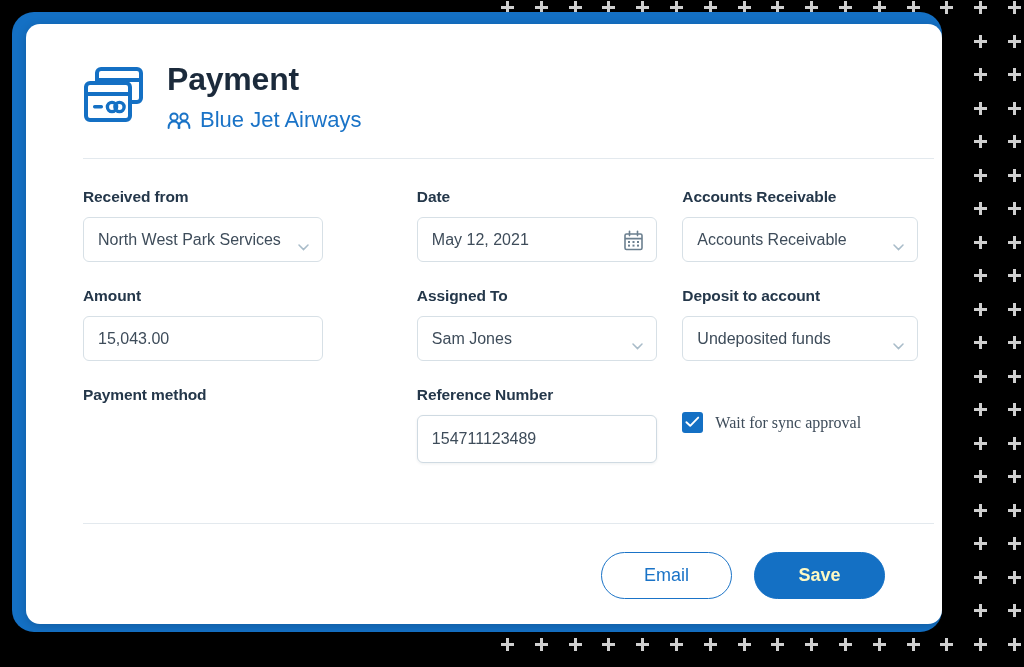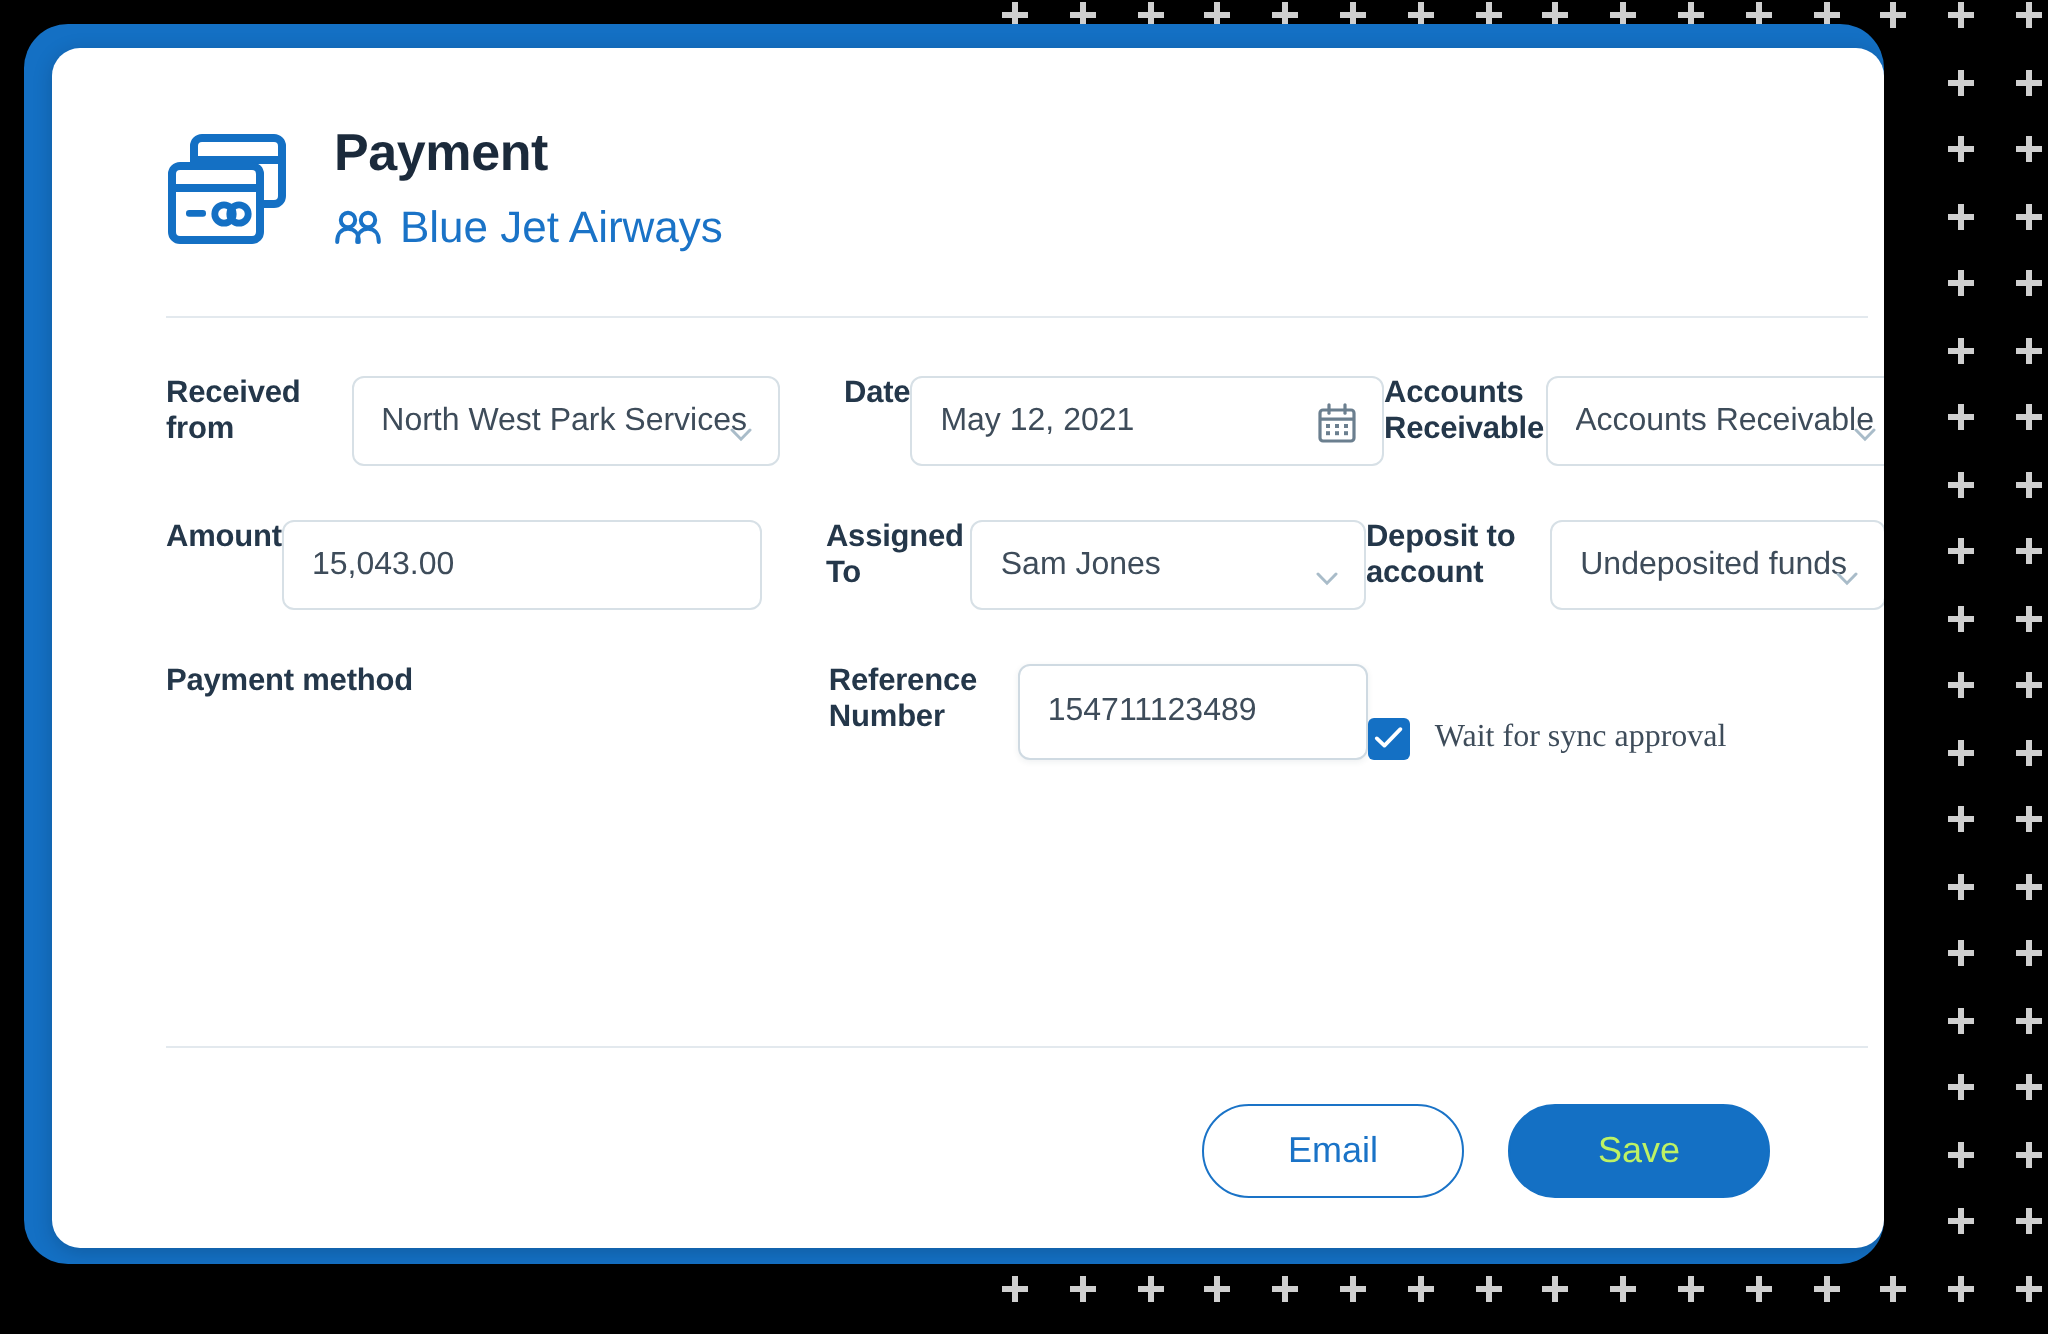--- a/index.html
+++ b/index.html
@@ -64,21 +64,21 @@
     position: absolute;
     left: 57px;
     top: 38px;
     display: flex;
     align-items: flex-start;
     gap: 22px;
   }
   .card-icon { width: 62px; height: 58px; flex: none; margin-top: 4px; }
   .header-text { display: flex; flex-direction: column; }
   .page-title {
-    font-size: 26px;
+    font-size: 32px;
     font-weight: bold;
     color: #1b2a3b;
     letter-spacing: -0.2px;
     line-height: 1.1;
     margin: 0 0 10px 0;
   }
   .subtitle-row {
     display: flex;
     align-items: center;
     gap: 9px;
@@ -104,21 +104,21 @@
     position: absolute;
     left: 57px;
     top: 164px;
     width: 855px;
   }
   .row {
     display: flex;
     gap: 0;
     margin-bottom: 25px;
   }
-  .col { display: flex; flex-direction: row; }
+  .col { display: flex; flex-direction: column; }
   .col.c1 { width: 307px; }
   .col.c2 { width: 270px; margin-left: 32px; }
   .col.c3 { width: 260px; }
 
   .field-label {
     font-size: 15.5px;
     font-weight: bold;
     color: #24374a;
     margin-bottom: 11px;
     letter-spacing: -0.1px;
@@ -211,21 +211,22 @@
     height: 47px;
     border: 1.5px solid #1a73c7;
     color: #1a73c7;
     background: #ffffff;
   }
   .btn-primary {
     width: 131px;
     height: 47px;
     border: 1.5px solid #1470c4;
     background: #1470c4;
-    color: #bef264;
+    color: #fef9c3;
+    font-weight: bold;
   }
 </style>
 </head>
 <body>
 
 <div id="stage">
 
   <div class="plus-pattern" id="plusPattern">
       <div class="plus" style="left: 501px; top: 1px;"></div>
       <div class="plus" style="left: 534.8px; top: 1px;"></div>

